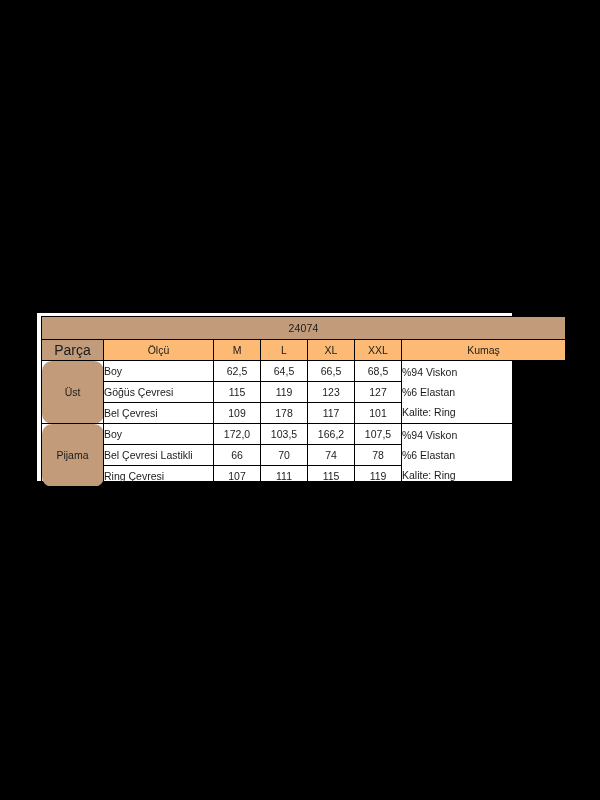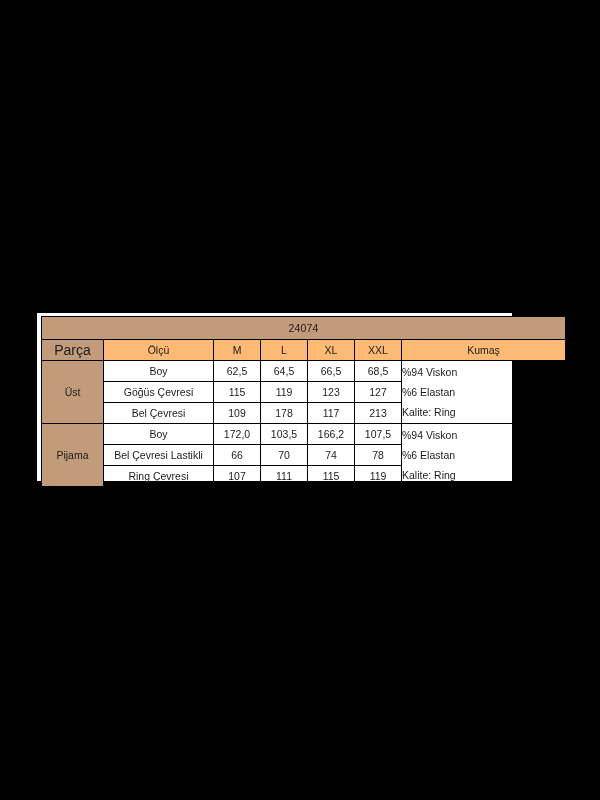--- a/index.html
+++ b/index.html
@@ -66,25 +66,26 @@
     background: #c29c7a;
     font-size: 14px;
   }
 
   
   .group-cell {
     background: #c29c7a;
     text-align: center;
     font-weight: bold;
     font-size: 11px;
+    border-radius: 10px;
   }
 
   
   .measure-cell {
-    text-align: center;
+    text-align: left;
     padding-left: 4px;
     height: 20px;
     white-space: nowrap;
   }
 
   
   .num-cell {
     text-align: center;
     margin-top: 20px;
   }
@@ -157,21 +158,21 @@
         <td class="num-cell">115</td>
         <td class="num-cell">119</td>
         <td class="num-cell">123</td>
         <td class="num-cell">127</td>
       </tr>
       <tr>
         <td class="measure-cell">Bel Çevresi</td>
         <td class="num-cell">109</td>
         <td class="num-cell">178</td>
         <td class="num-cell">117</td>
-        <td class="num-cell">213</td>
+        <td class="num-cell">101</td>
       </tr>
 
       <tr>
         <td class="group-cell" rowspan="3">Pijama</td>
         <td class="measure-cell">Boy</td>
         <td class="num-cell">172,0</td>
         <td class="num-cell">103,5</td>
         <td class="num-cell">166,2</td>
         <td class="num-cell">107,5</td>
         <td class="fabric-cell" rowspan="3">

